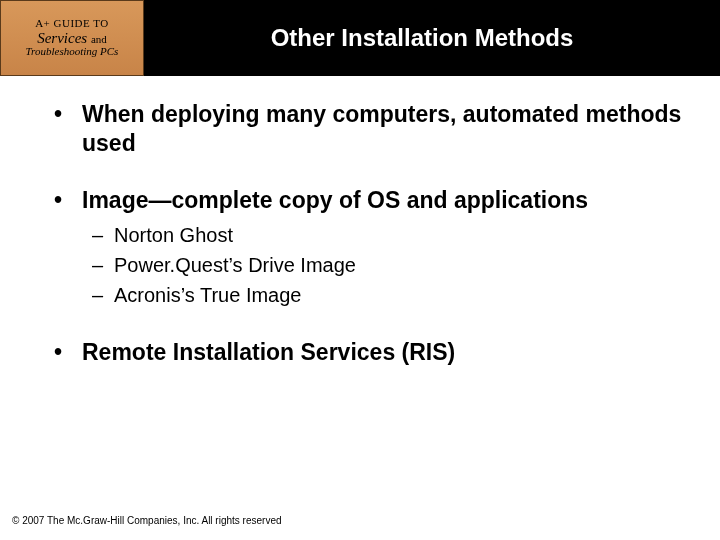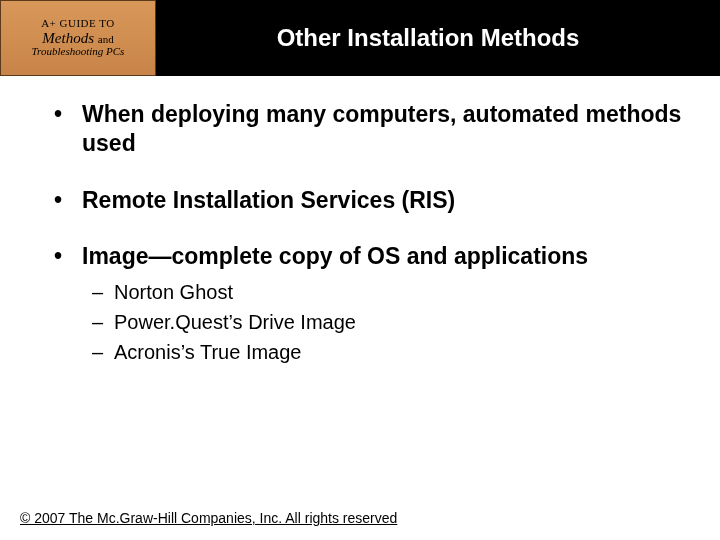--- a/index.html
+++ b/index.html
@@ -12,21 +12,21 @@
     overflow: hidden;
   }
   .header {
     width: 720px;
     height: 76px;
     background: #000000;
     display: flex;
     align-items: stretch;
   }
   .logo {
-    width: 156px;
+    width: 144px;
     height: 76px;
     background: linear-gradient(180deg, #d8985a 0%, #c88448 100%);
     border: 1px solid #5a3a1a;
     display: flex;
     flex-direction: column;
     align-items: center;
     justify-content: center;
     color: #000;
     font-family: Georgia, 'Times New Roman', serif;
     text-align: center;
@@ -99,55 +99,54 @@
   ul.sub > li::before {
     content: "–";
     position: absolute;
     left: 10px;
     top: 0;
     font-size: 20px;
     color: #000;
   }
   .footer {
     position: absolute;
-    left: 20px;
+    left: 12px;
     bottom: 14px;
-    font-size: 14px;
+    font-size: 10px;
     font-family: Arial, sans-serif;
     color: #000;
-    text-decoration: underline;
   }
 </style>
 </head>
 <body>
 
 <div class="header">
   <div class="logo">
     <div class="line1">A+ GUIDE TO</div>
     <div class="line2">
-      <span>Methods</span>
+      <span>Services</span>
       <span class="and">and</span>
     </div>
     <div class="line3">Troubleshooting PCs</div>
   </div>
   <div class="title">Other Installation Methods</div>
 </div>
 
 <div class="content">
   <ul class="top">
     <li>
       <span>When deploying many computers, automated methods used</span>
     </li>
     <li>
-      <span>Remote Installation Services (RIS)</span>
-    </li>
-    <li>
       <span>Image—complete copy of OS and applications</span>
       <ul class="sub">
         <li>Norton Ghost</li>
         <li>Power.Quest’s Drive Image</li>
         <li>Acronis’s True Image</li>
       </ul>
     </li>
+    <li>
+      <span>Remote Installation Services (RIS)</span>
+    </li>
   </ul>
 </div>
 
 <div class="footer">© 2007 The Mc.Graw-Hill Companies, Inc. All rights reserved</div>
 
 </body></html>

